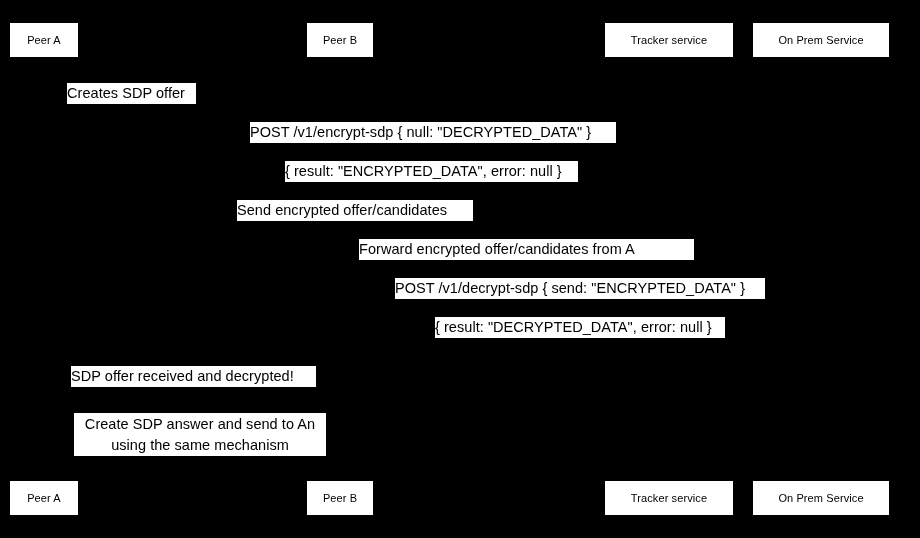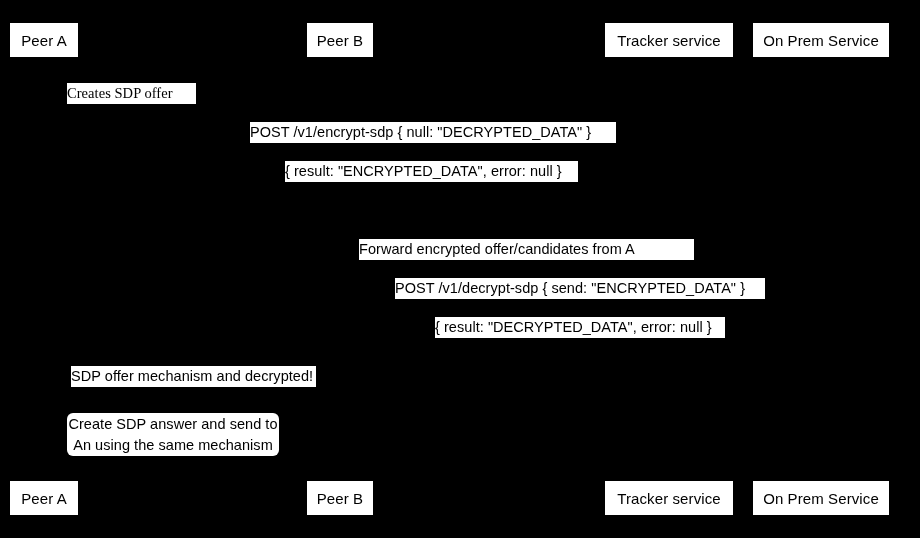--- a/index.html
+++ b/index.html
@@ -16,21 +16,21 @@
   #diagram {
     position: relative;
     width: 920px;
     height: 538px;
     background: #000000;
   }
   .lifeline-box {
     position: absolute;
     background: #ffffff;
     color: #000000;
-    font-size: 15px;
+    font-size: 11px;
     line-height: 1;
     display: flex;
     align-items: center;
     justify-content: center;
     box-sizing: border-box;
     white-space: nowrap;
     letter-spacing: 0.1px;
   }
   .lifeline-stem {
     position: absolute;
@@ -89,50 +89,53 @@
   <div class="msg-arrow" style="left:44px; top:105px; width:40px;"></div>
   <div class="msg-arrow" style="left:44px; top:145px; width:777px;"></div>
   <div class="msg-arrow" style="left:44px; top:184px; width:777px;"></div>
   <div class="msg-arrow" style="left:44px; top:223px; width:625px;"></div>
   <div class="msg-arrow" style="left:340px; top:262px; width:329px;"></div>
   <div class="msg-arrow" style="left:340px; top:301px; width:481px;"></div>
   <div class="msg-arrow" style="left:340px; top:340px; width:481px;"></div>
   <div class="msg-arrow" style="left:44px; top:388px; width:296px;"></div>
   <div class="msg-arrow" style="left:44px; top:457px; width:40px;"></div>
 
-  <div class="msg-label" style="left:67px; top:83px; width:129px;font-family:Liberation Serif, serif;">
+  <div class="msg-label" style="left:67px; top:83px; width:129px;">
     <span>Creates SDP offer</span>
   </div>
 
   <div class="msg-label" style="left:250px; top:122px; width:366px;">
     <span>POST /v1/encrypt-sdp { null: "DECRYPTED_DATA" }</span>
   </div>
 
   <div class="msg-label" style="left:285px; top:161px; width:293px;">
     <span>{ result: "ENCRYPTED_DATA", error: null }</span>
   </div>
 
+  <div class="msg-label" style="left:237px; top:200px; width:236px;">
+    <span>Send encrypted offer/candidates</span>
+  </div>
 
   <div class="msg-label" style="left:359px; top:239px; width:335px;">
     <span>Forward encrypted offer/candidates from A</span>
   </div>
 
   <div class="msg-label" style="left:395px; top:278px; width:370px;">
     <span>POST /v1/decrypt-sdp { send: "ENCRYPTED_DATA" }</span>
   </div>
 
   <div class="msg-label" style="left:435px; top:317px; width:290px;">
     <span>{ result: "DECRYPTED_DATA", error: null }</span>
   </div>
 
   <div class="msg-label" style="left:71px; top:366px; width:245px;">
-    <span>SDP offer mechanism and decrypted!</span>
+    <span>SDP offer received and decrypted!</span>
   </div>
 
-  <div class="msg-label two-line" style="left:67px; top:413px; width:212px;border-radius:6px;">
+  <div class="msg-label two-line" style="left:74px; top:413px; width:252px;">
     <span>Create SDP answer and send to An using the same mechanism</span>
   </div>
 
   <div class="lifeline-box" style="left:10px; top:481px; width:68px; height:34px;">
     <span>Peer A</span>
   </div>
   <div class="lifeline-box" style="left:307px; top:481px; width:66px; height:34px;">
     <span>Peer B</span>
   </div>
   <div class="lifeline-box" style="left:605px; top:481px; width:128px; height:34px;">

